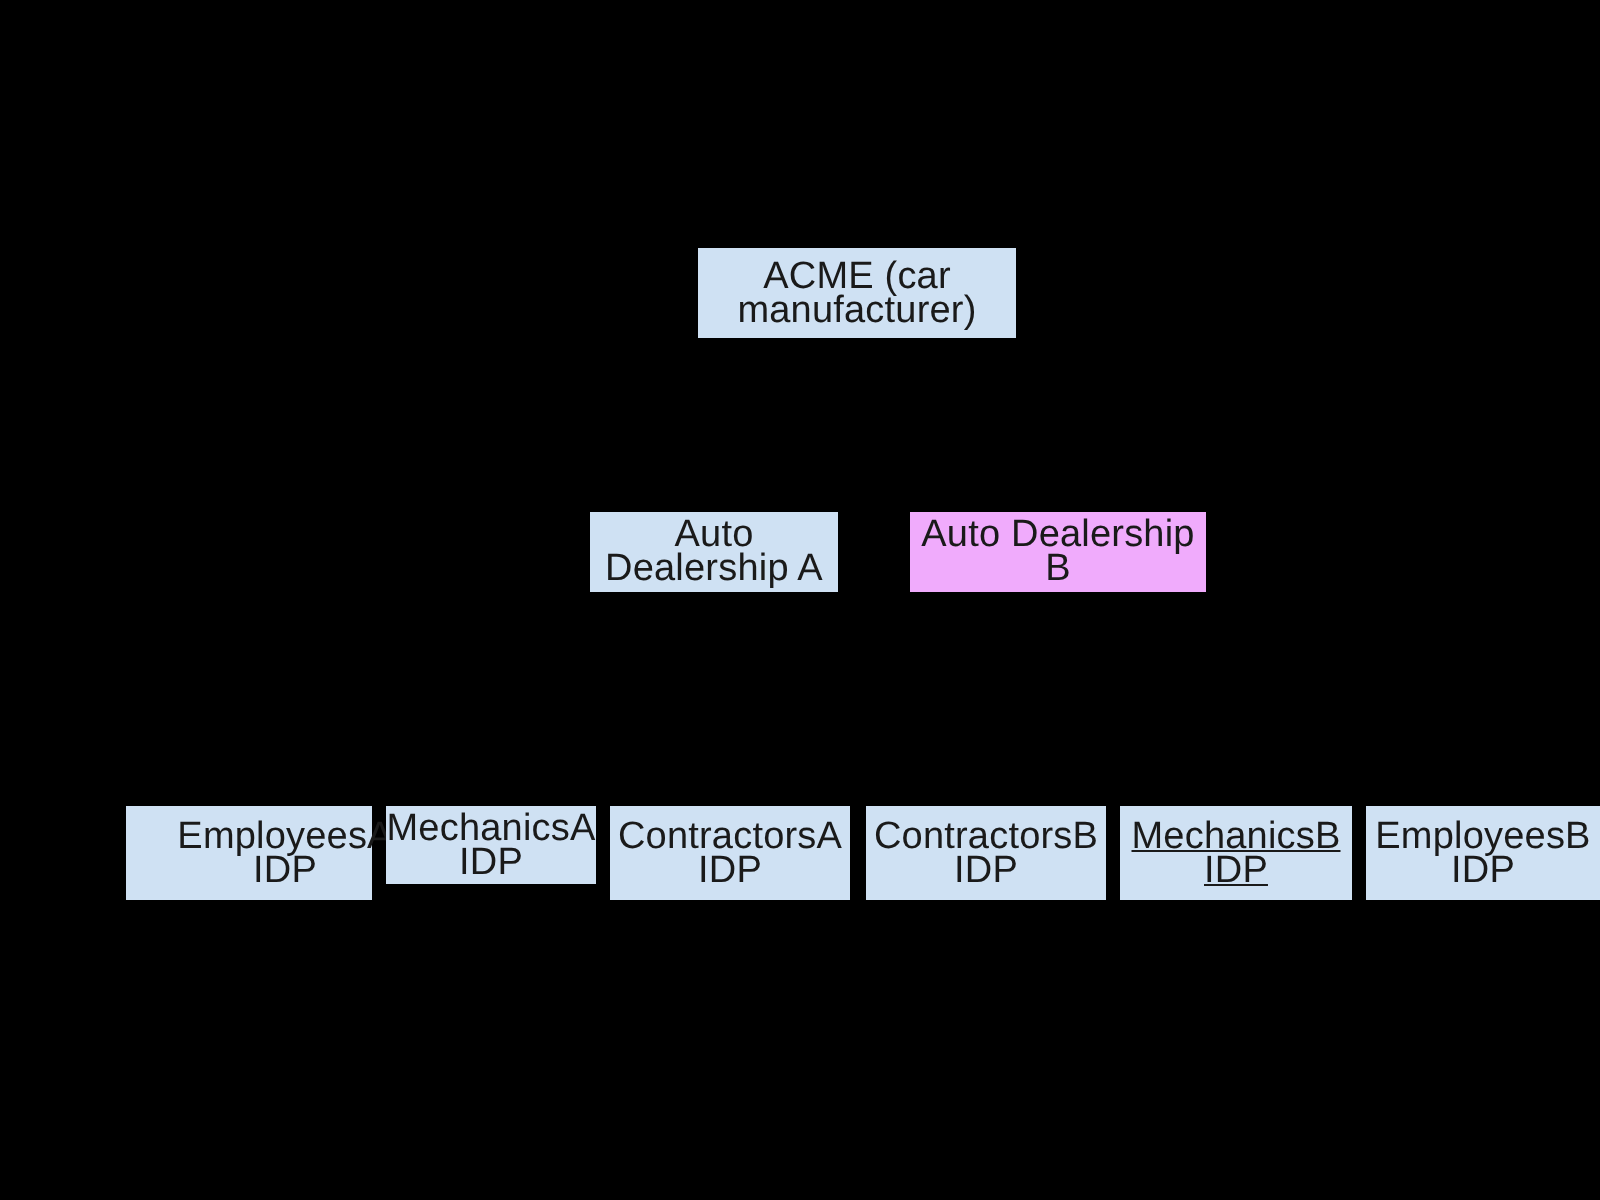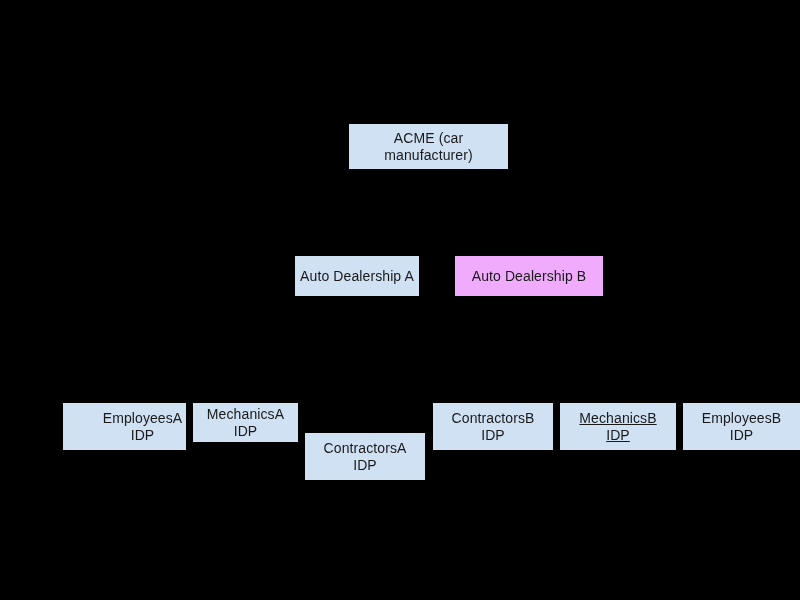--- a/index.html
+++ b/index.html
@@ -25,21 +25,21 @@
   }
   .node {
     position: absolute;
     box-sizing: border-box;
     background: #cfe1f3;
     color: #1a1a1a;
     display: flex;
     align-items: center;
     justify-content: center;
     text-align: center;
-    font-size: 14px;
+    font-size: 19px;
     line-height: 17px;
     letter-spacing: 0.1px;
     font-family: "Liberation Sans", sans-serif;
     white-space: pre-line;
     padding: 0 4px;
   }
   .node-label {
     display: block;
     white-space: pre-line;
   }
@@ -62,21 +62,21 @@
   </div>
 
   <div class="node" style="left: 63px; top: 403px; width: 123px; height: 47px; background: rgb(207, 225, 243); color: rgb(26, 26, 26); padding-left: 40px;">
     <span class="node-label">EmployeesA
 IDP</span>
   </div>
   <div class="node" style="left: 193px; top: 403px; width: 105px; height: 39px; background: rgb(207, 225, 243); color: rgb(26, 26, 26);">
     <span class="node-label">MechanicsA
 IDP</span>
   </div>
-  <div class="node" style="left: 305px; top: 403px; width: 120px; height: 47px; background: rgb(207, 225, 243); color: rgb(26, 26, 26); margin-top: 30px;">
+  <div class="node" style="left: 305px; top: 403px; width: 120px; height: 47px; background: rgb(207, 225, 243); color: rgb(26, 26, 26);">
     <span class="node-label">ContractorsA
 IDP</span>
   </div>
   <div class="node" style="left: 433px; top: 403px; width: 120px; height: 47px; background: rgb(207, 225, 243); color: rgb(26, 26, 26);">
     <span class="node-label">ContractorsB
 IDP</span>
   </div>
   <div class="node" style="left: 560px; top: 403px; width: 116px; height: 47px; background: rgb(207, 225, 243); color: rgb(26, 26, 26); text-decoration: underline;">
     <span class="node-label">MechanicsB
 IDP</span>

